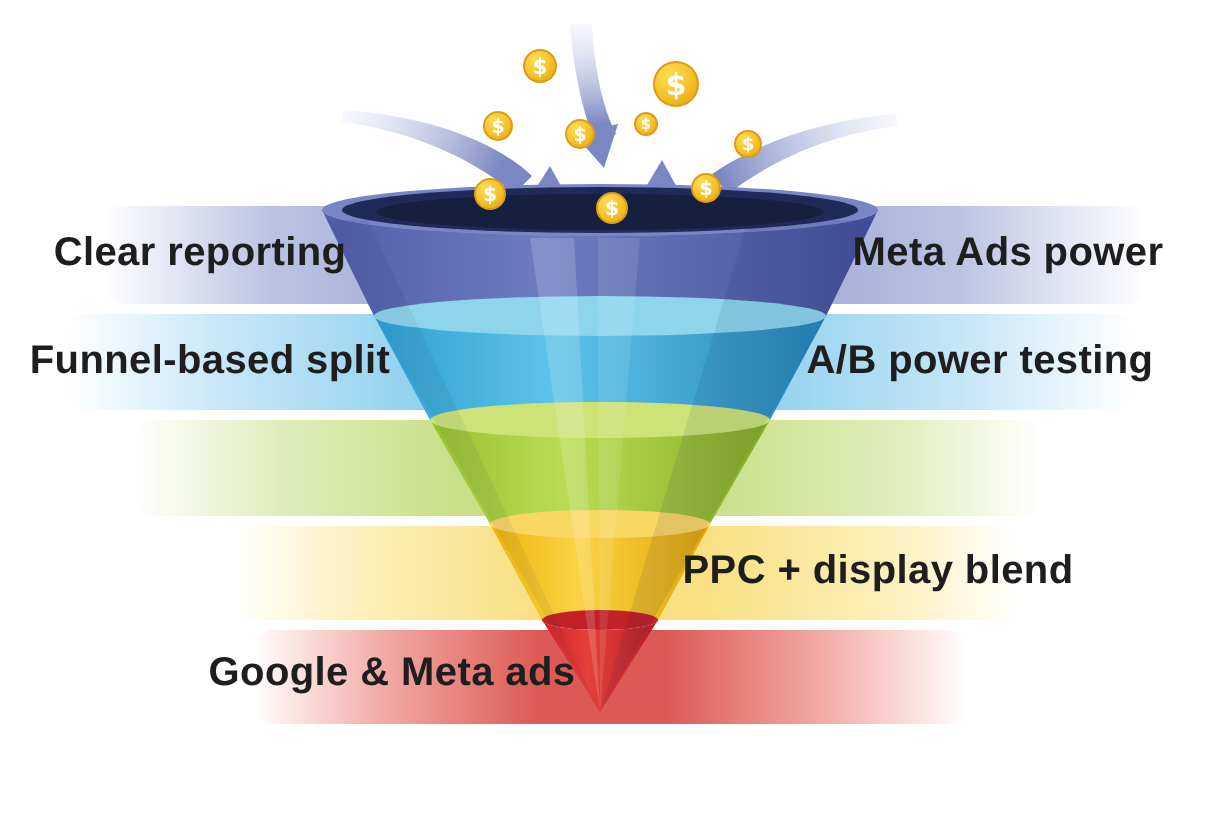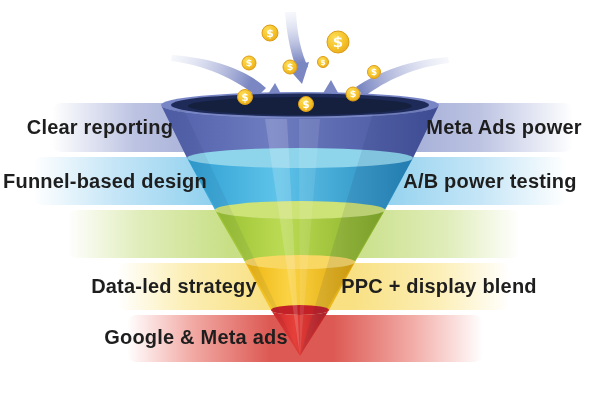--- a/index.html
+++ b/index.html
@@ -155,18 +155,17 @@
         </g>
         <g>
           <circle cx="306" cy="104" r="7.5" fill="url(#coinG)" stroke="#dd9c17" stroke-width="1"></circle>
           <text x="306" y="104" dy="0.36em" text-anchor="middle" font-size="10.1" font-weight="bold" fill="#ffffff" font-family="&quot;DejaVu Sans&quot;, sans-serif">$</text>
         </g>
       </g>
   </svg>
 
   <div class="label p0L">Clear reporting</div>
   <div class="label p0R">Meta Ads power</div>
-  <div class="label p1L">Funnel-based design</div>
+  <div class="label p1L">Funnel-based split</div>
   <div class="label p1R">A/B power testing</div>
-  <div class="label p3L">Data-led strategy</div>
   <div class="label p3R">PPC + display blend</div>
   <div class="label p4L">Google &amp; Meta ads</div>
 </div>
 
 </body></html>

